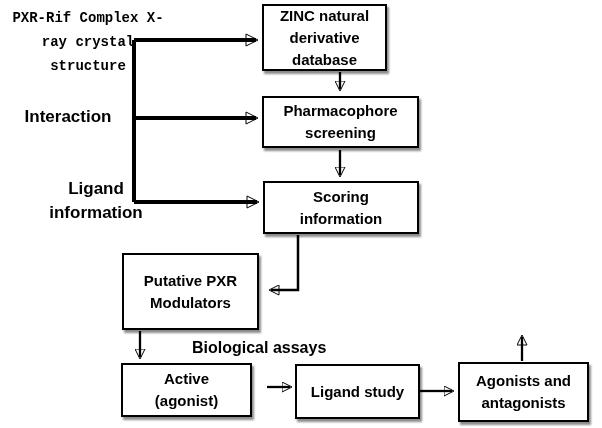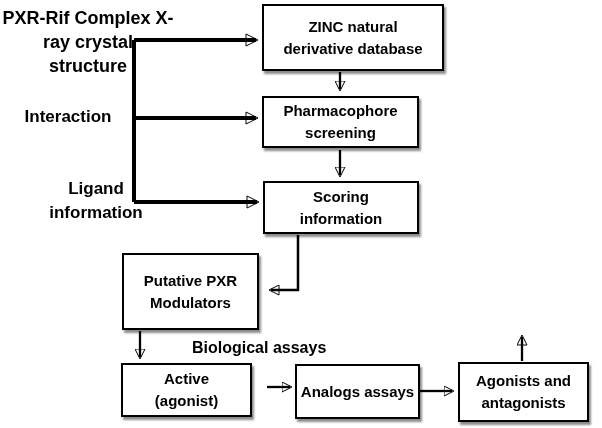--- a/index.html
+++ b/index.html
@@ -32,21 +32,21 @@
     font-weight: bold;
     font-size: 15px;
     line-height: 22px;
   }
   .free-label {
     position: absolute;
     white-space: pre-line;
     text-align: center;
     font-weight: bold;
   }
-  .title-label  { font-size: 18px; line-height: 24px; }
+  .title-label  { font-size: 14px; line-height: 24px; font-family: Liberation Mono, monospace; }
   .input-label  { font-size: 17px; line-height: 24px; }
   .edge-label   { font-size: 16px; line-height: 20px; text-align: left; }
   svg.connectors {
     position: absolute;
     left: 0; top: 0;
     width: 602px; height: 428px;
     pointer-events: none;
   }
   svg.connectors path {
     stroke: #000000;
@@ -84,21 +84,21 @@
 ray crystal
 structure</div>
 
   <div class="free-label input-label" style="left:0px; top:105px; width:136px;">Interaction</div>
 
   <div class="free-label input-label" style="left:0px; top:177px; width:146px;padding-left:23px;">Ligand
 information</div>
 
   <div class="free-label edge-label" style="left:162px; top:338px;margin-left:30px;">Biological assays</div>
 
-  <div class="node" style="left:262px; top:4px; width:182px; height:67px;">
+  <div class="node" style="left:262px; top:4px; width:125px; height:67px;">
     <span class="node-label">ZINC natural
 derivative database</span>
   </div>
 
   <div class="node" style="left:262px; top:96px; width:157px; height:52px;">
     <span class="node-label">Pharmacophore
 screening</span>
   </div>
 
   <div class="node" style="left:263px; top:181px; width:156px; height:53px;">
@@ -110,21 +110,21 @@
     <span class="node-label">Putative PXR
 Modulators</span>
   </div>
 
   <div class="node" style="left:121px; top:363px; width:131px; height:54px;">
     <span class="node-label">Active
 (agonist)</span>
   </div>
 
   <div class="node" style="left:295px; top:364px; width:125px; height:55px;">
-    <span class="node-label">Analogs assays</span>
+    <span class="node-label">Ligand study</span>
   </div>
 
   <div class="node" style="left:458px; top:362px; width:131px; height:60px;">
     <span class="node-label">Agonists and
 antagonists</span>
   </div>
 
 
 </div>
 

